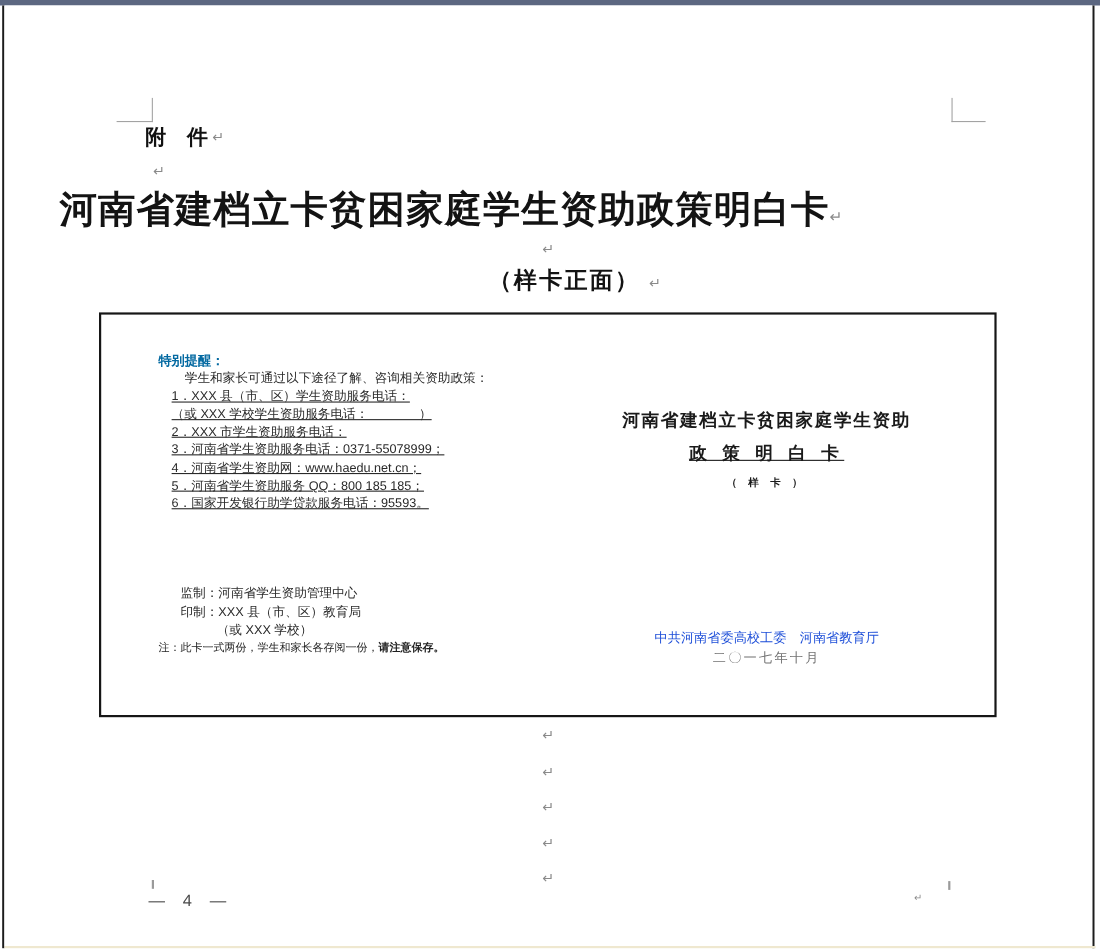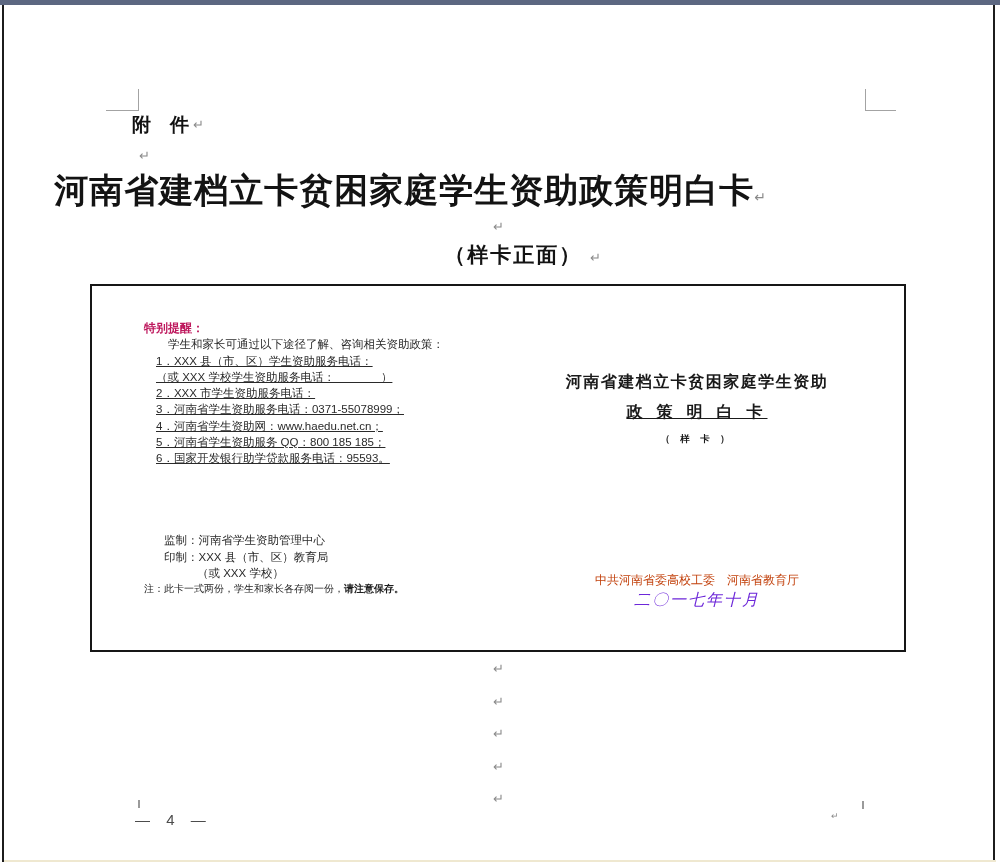--- a/index.html
+++ b/index.html
@@ -31,35 +31,35 @@
 
   .doc-title{position:absolute;left:0;top:163px;width:813px;text-align:center;font-size:34px;font-weight:bold;color:#131313;letter-spacing:1px;white-space:nowrap;}
   .doc-title .pilcrow{font-size:14px;}
   .center-pilcrow{position:absolute;left:0;top:214px;width:989px;text-align:center;}
   .doc-subtitle{position:absolute;left:0;top:236px;width:989px;text-align:center;font-size:21px;font-weight:bold;color:#131313;letter-spacing:2px;padding-left:24px;}
   .doc-subtitle .pilcrow{font-size:13px;letter-spacing:0;}
 
   
   .card{position:absolute;left:86px;top:279px;width:812px;height:364px;border:2px solid #161616;background:#fff;}
   .card .left-col{position:absolute;left:52px;top:34px;width:360px;font-size:11.5px;color:#2a2a2a;line-height:16.3px;white-space:nowrap;}
-  .card .rem-heading{font-weight:bold;font-size:12px;color:#be185d;}
+  .card .rem-heading{font-weight:bold;font-size:12px;color:#0369a1;}
   .card .rem-intro{margin-left:24px;}
   .card .rem-item{margin-left:12px;text-decoration:underline;}
 
   .card .left-footer{position:absolute;left:72px;top:246px;font-size:11.5px;color:#2a2a2a;line-height:16.5px;white-space:nowrap;}
   .card .left-footer .indent2{margin-left:33px;}
   .card .note{position:absolute;left:52px;top:296px;font-size:10px;color:#1f1f1f;white-space:nowrap;}
   .card .note .note-bold{font-weight:bold;}
 
   .card .right-col{position:absolute;left:400px;top:0;width:410px;text-align:center;color:#1a1a1a;font-family:"Liberation Serif", serif;}
   .card .ct1{position:absolute;left:0;top:86px;width:410px;font-size:16px;font-weight:bold;letter-spacing:1.5px;white-space:nowrap;}
   .card .ct2{position:absolute;left:0;top:116px;width:410px;font-size:16px;font-weight:bold;letter-spacing:5px;text-decoration:underline;}
   .card .ct3{position:absolute;left:0;top:147px;width:410px;font-size:9.5px;font-weight:bold;letter-spacing:4px;}
-  .card .issuer1{position:absolute;left:0;top:286px;width:410px;font-size:12px;font-family:"Liberation Sans", sans-serif;color:#c2410c;}
-  .card .issuer2{position:absolute;left:0;top:304px;width:410px;font-size:16px;font-family:"Liberation Sans", sans-serif;color:#6d28d9;letter-spacing:2px;font-style:italic;}
+  .card .issuer1{position:absolute;left:0;top:286px;width:410px;font-size:12px;font-family:"Liberation Sans", sans-serif;color:#1d4ed8;}
+  .card .issuer2{position:absolute;left:0;top:304px;width:410px;font-size:12px;font-family:"Liberation Sans", sans-serif;color:#737373;letter-spacing:2px;}
 
   .trailing-pilcrows{position:absolute;left:0;top:648px;width:989px;text-align:center;}
   .trailing-pilcrows div{line-height:32.5px;}
 
   .footer-pagenum{position:absolute;left:131px;top:806px;font-size:15px;color:#4c4c4c;letter-spacing:1px;word-spacing:10px;white-space:nowrap;}
 </style>
 </head>
 <body>
 
 <div id="screen">

